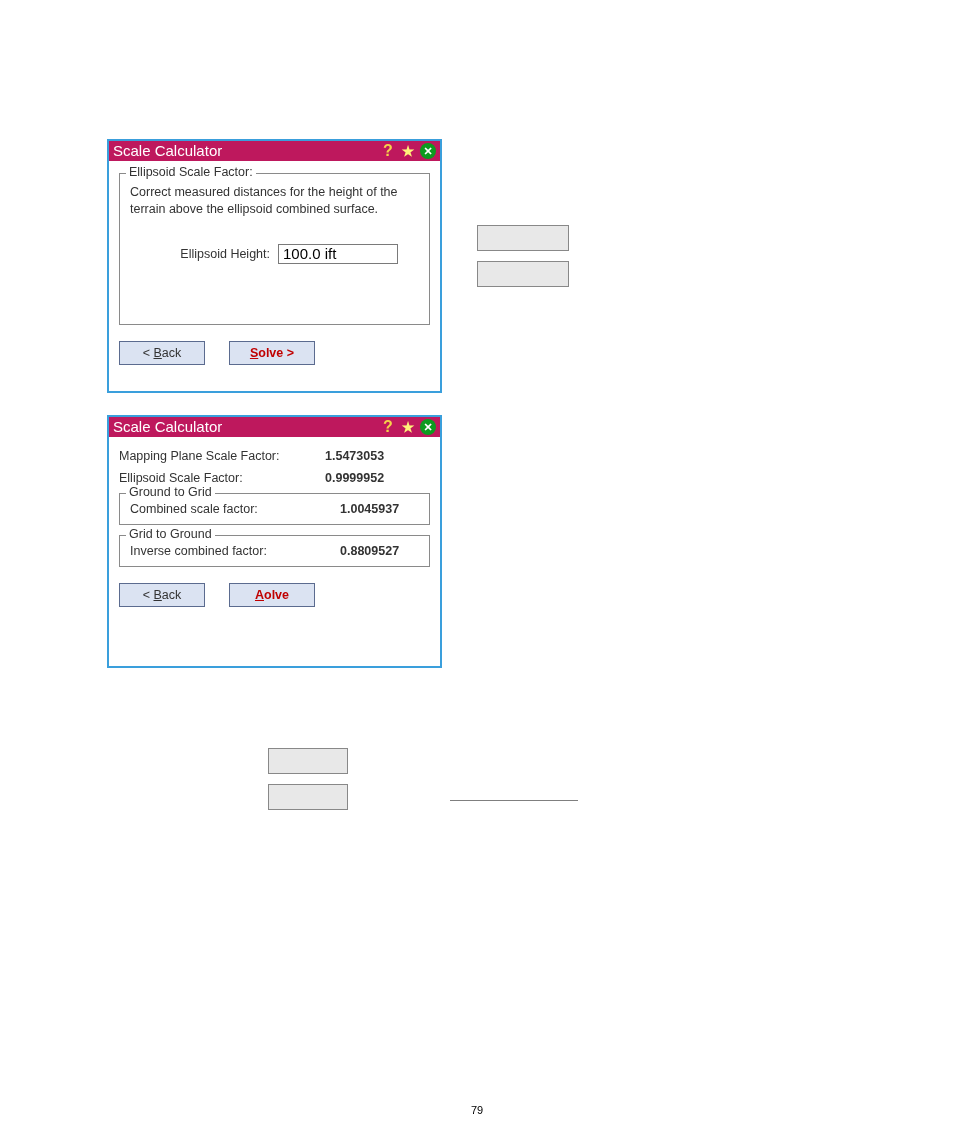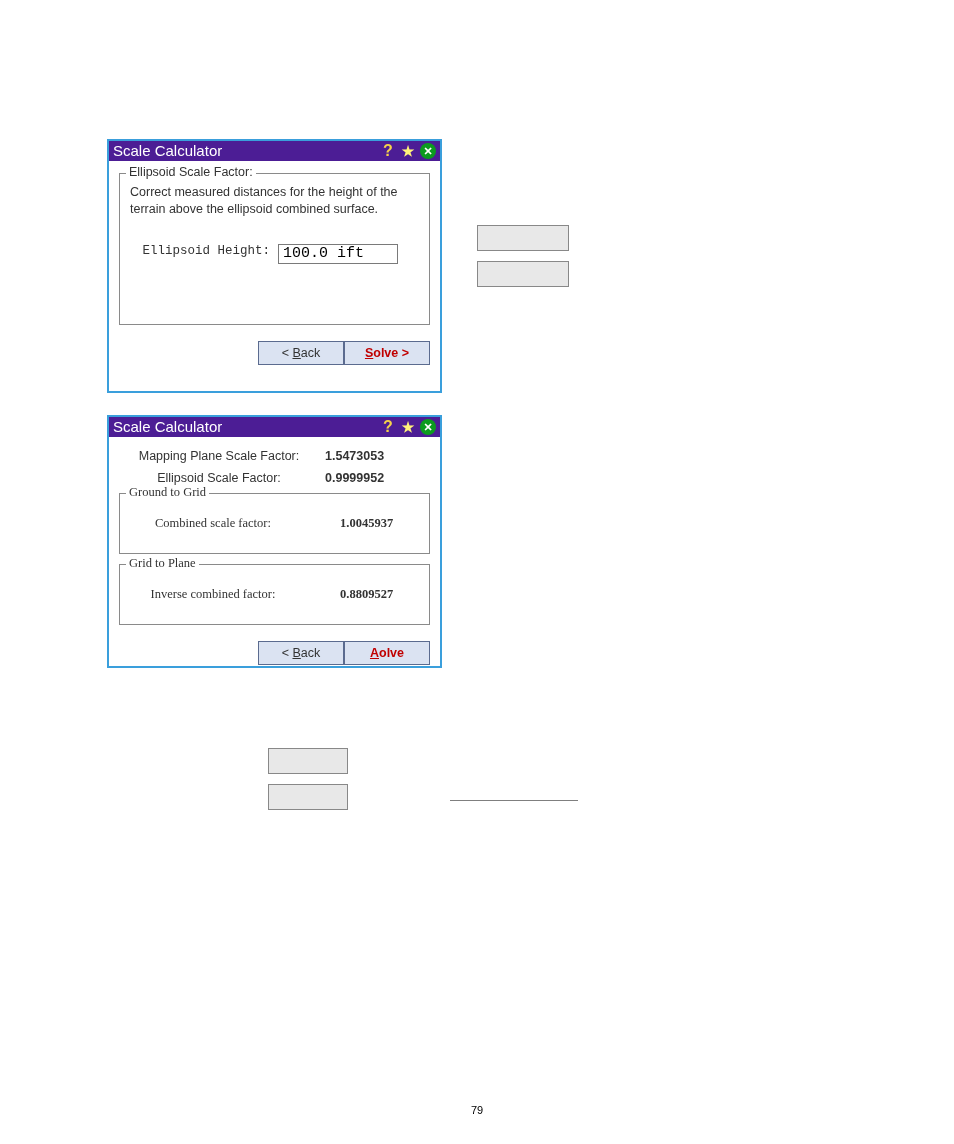--- a/index.html
+++ b/index.html
@@ -18,21 +18,21 @@
   }
   
   .win {
     position: absolute;
     border: 2px solid #3a9fdc;
     background: #fff;
     box-sizing: border-box;
     padding-bottom: 6px;
   }
   .win-titlebar {
-    background: #4c1d95;
+    background: #be185d;
     color: #fff;
     height: 20px;
     line-height: 20px;
     padding: 0 4px 0 4px;
     font-size: 15px;
     font-weight: normal;
     display: flex;
     align-items: center;
   }
   .win-title { flex: 1 1 auto; }
@@ -61,39 +61,39 @@
     top: -9px;
     left: 6px;
     background: #fff;
     padding: 0 3px;
     font-size: 12.5px;
     color: #333;
   }
   .desc { color: #333; line-height: 1.35; margin-bottom: 26px; }
   .fieldrow {
     display: flex;
-    font-family: Liberation Mono, monospace;
+    align-items: center;
   }
   .fieldrow .lbl {
     text-align: right;
     padding-right: 8px;
   }
   .txtinput {
     border: 1px solid #7a7a7a;
     height: 20px;
     padding: 0 4px;
     font-family: inherit;
     font-size: 15px;
     box-sizing: border-box;
   }
   
   .btnrow {
     display: flex;
-    justify-content: flex-end;
-    gap: 0;
+    justify-content: flex-start;
+    gap: 24px;
     padding: 6px 10px 2px 10px;
   }
   .btn {
     border: 1px solid #5b6b8f;
     background: #dbe3f2;
     min-width: 86px;
     height: 24px;
     line-height: 22px;
     text-align: center;
     font-size: 12.5px;
@@ -103,23 +103,23 @@
     user-select: none;
   }
   .btn .under { text-decoration: underline; }
   .btn-primary { color: #c00000; font-weight: bold; }
   
   .res-row {
     display: flex;
     align-items: center;
     padding: 2px 10px;
   }
-  .res-lbl { text-align: center; width: 200px; padding-right: 6px; }
+  .res-lbl { text-align: left; width: 200px; padding-right: 6px; }
   .res-val { font-weight: bold; }
-  .group.compact { padding: 22px 10px; margin-top: 6px; font-family: Liberation Serif, serif; }
+  .group.compact { padding: 8px 10px; margin-top: 6px; }
   .group.compact .res-row { padding: 0; gap: 38px; }
   .group.compact .res-lbl { width: 166px; }
   
   .placeholder {
     position: absolute;
     border: 1px solid #888;
     background: #e8e8e8;
     box-sizing: border-box;
   }
   .pageno {
@@ -194,21 +194,21 @@
 
     <div class="group compact">
       <span class="group-legend">Ground to Grid</span>
       <div class="res-row">
         <span class="res-lbl">Combined scale factor:</span>
         <span class="res-val">1.0045937</span>
       </div>
     </div>
 
     <div class="group compact">
-      <span class="group-legend">Grid to Plane</span>
+      <span class="group-legend">Grid to Ground</span>
       <div class="res-row">
         <span class="res-lbl">Inverse combined factor:</span>
         <span class="res-val">0.8809527</span>
       </div>
     </div>
 
     <div class="btnrow">
       <div class="btn">
         <span>&lt; </span><span class="under">B</span><span>ack</span>
       </div>

